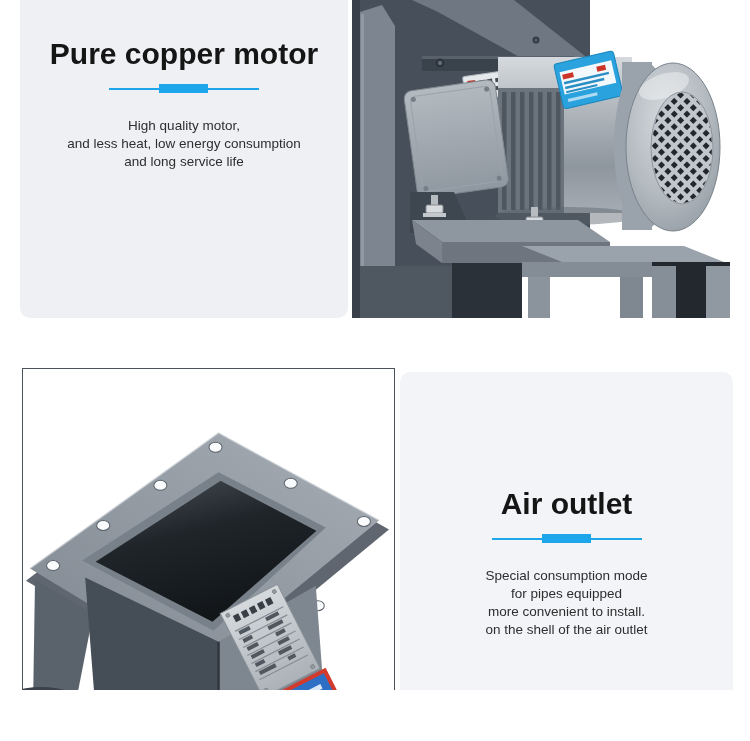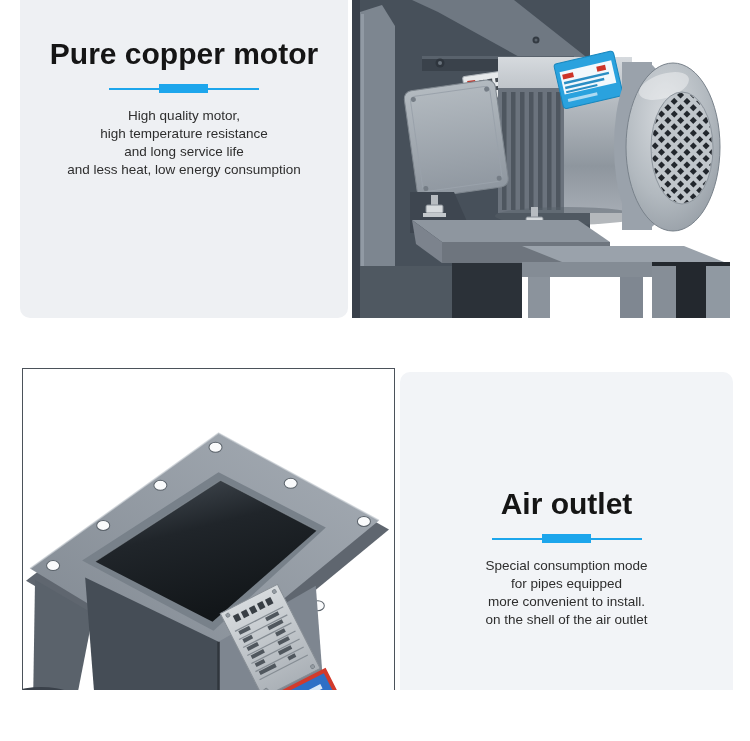--- a/index.html
+++ b/index.html
@@ -13,21 +13,21 @@
     background:#eef0f3;
   }
   .panel-top{left:20px;top:0;width:328px;height:318px;border-radius:0 0 10px 10px;padding-top:36px;}
   .panel-bottom{left:400px;top:372px;width:333px;height:337px;border-radius:10px;padding-top:114px;background:#f2f4f7;}
   .section-title{
     margin:0;font-size:30px;line-height:35px;font-weight:bold;color:#151515;
   }
   .divider{position:relative;width:150px;height:9px;margin:13px auto 0;}
   .divider-line{position:absolute;left:0;top:3.5px;width:150px;height:2px;background:#1da6ec;}
   .divider-accent{position:absolute;left:50px;top:0;width:49px;height:9px;background:#1da6ec;}
-  .description{margin:14px 0 0;font-size:13.5px;line-height:18px;color:#2e2e2e;}
+  .description{margin:24px 0 0;font-size:13.5px;line-height:18px;color:#2e2e2e;}
   .description div{white-space:nowrap;}
   
   .photo-top{position:absolute;left:352px;top:0;width:385px;height:318px;margin:0;}
   .photo-frame{
     position:absolute;left:22px;top:368px;width:373px;height:339px;margin:0;
     border:1.5px solid #4b525a;background:#ffffff;box-sizing:border-box;overflow:hidden;
   }
   .photo-top svg,.photo-frame svg{display:block;width:100%;height:100%;}
 </style>
 </head>
@@ -38,23 +38,22 @@
   <section>
 
     <div class="text-panel panel-top">
       <h2 class="section-title">Pure copper motor</h2>
       <div class="divider">
         <span class="divider-line"></span>
         <span class="divider-accent"></span>
       </div>
       <div class="description">
         <div>High quality motor,</div>
-        <div>high temperature resistance</div>
+        <div>and less heat, low energy consumption</div>
         <div>and long service life</div>
-        <div>and less heat, low energy consumption</div>
       </div>
     </div>
 
     <figure class="photo-top">
       <svg viewBox="0 0 385 318" preserveAspectRatio="none">
         <defs>
           <linearGradient id="jbGrad" x1="0" y1="0" x2="0" y2="1">
             <stop offset="0" stop-color="#b3bac0"></stop>
               <stop offset="1" stop-color="#8f97a0"></stop>
           </linearGradient>

